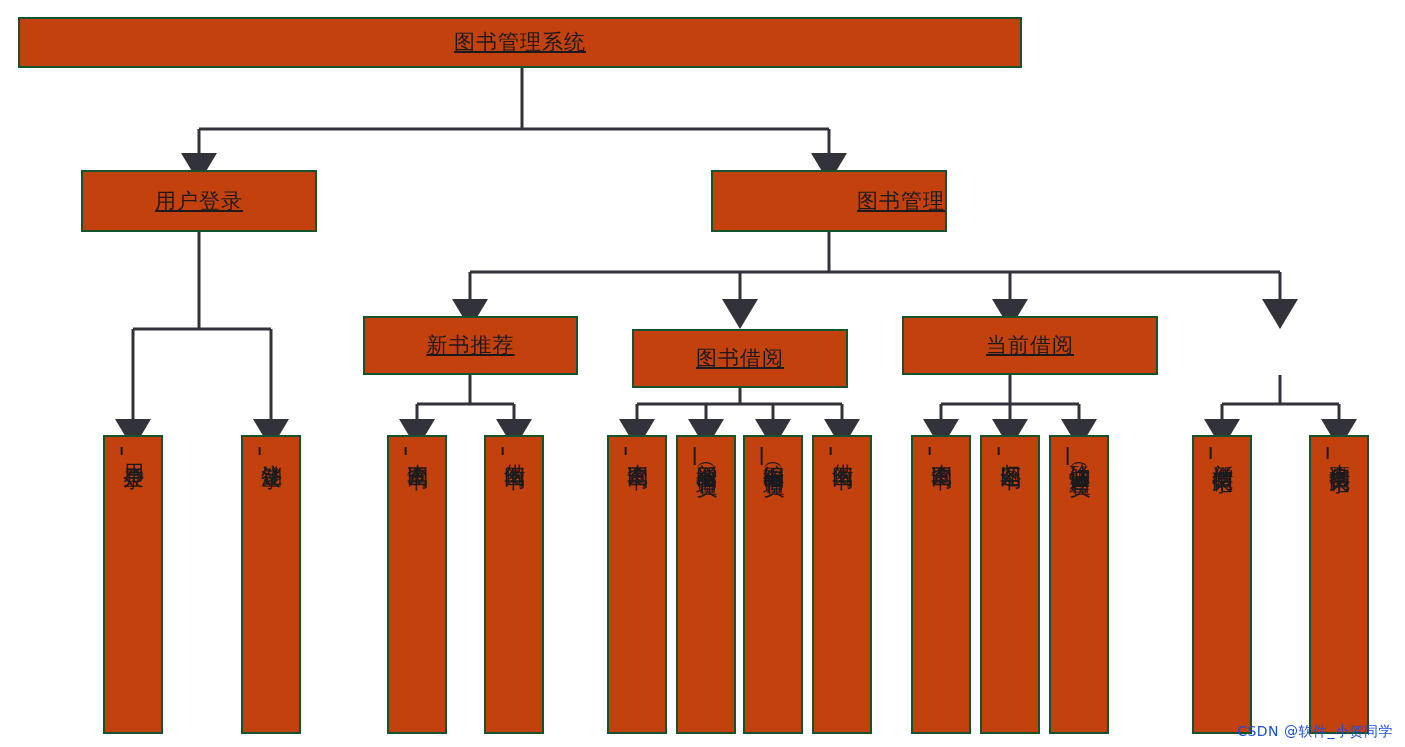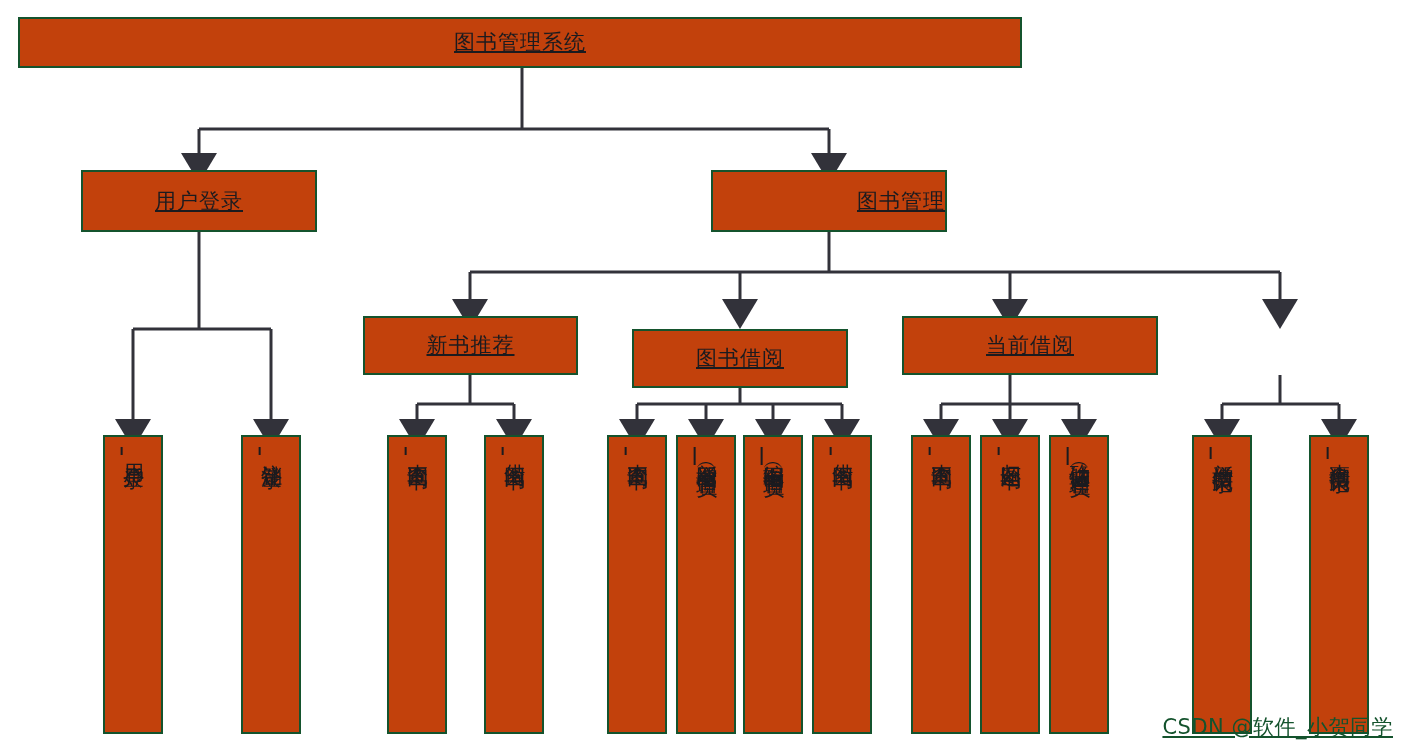--- a/index.html
+++ b/index.html
@@ -45,25 +45,24 @@
     text-orientation:upright;
     font-size:21px;
     line-height:1.30;
     letter-spacing:2px;
     white-space:nowrap;
     color:#1b1b1f;
   }
   #watermark{
     position:absolute;
     right:12px;bottom:6px;
-    font-size:21px;
-    color:#14532d;
+    font-size:14px;
+    color:#1d4ed8;
     letter-spacing:0.5px;
     white-space:nowrap;
-    text-decoration:underline;
   }
 </style>
 </head>
 <body>
 
 <div id="diagram">
 
   <svg id="edges" viewBox="0 0 1405 747" width="1405" height="747" aria-hidden="true">
     <defs>
       <marker id="arrow" viewBox="0 0 10 12" refX="1" refY="6" markerWidth="10" markerHeight="12" orient="auto-start-reverse">

